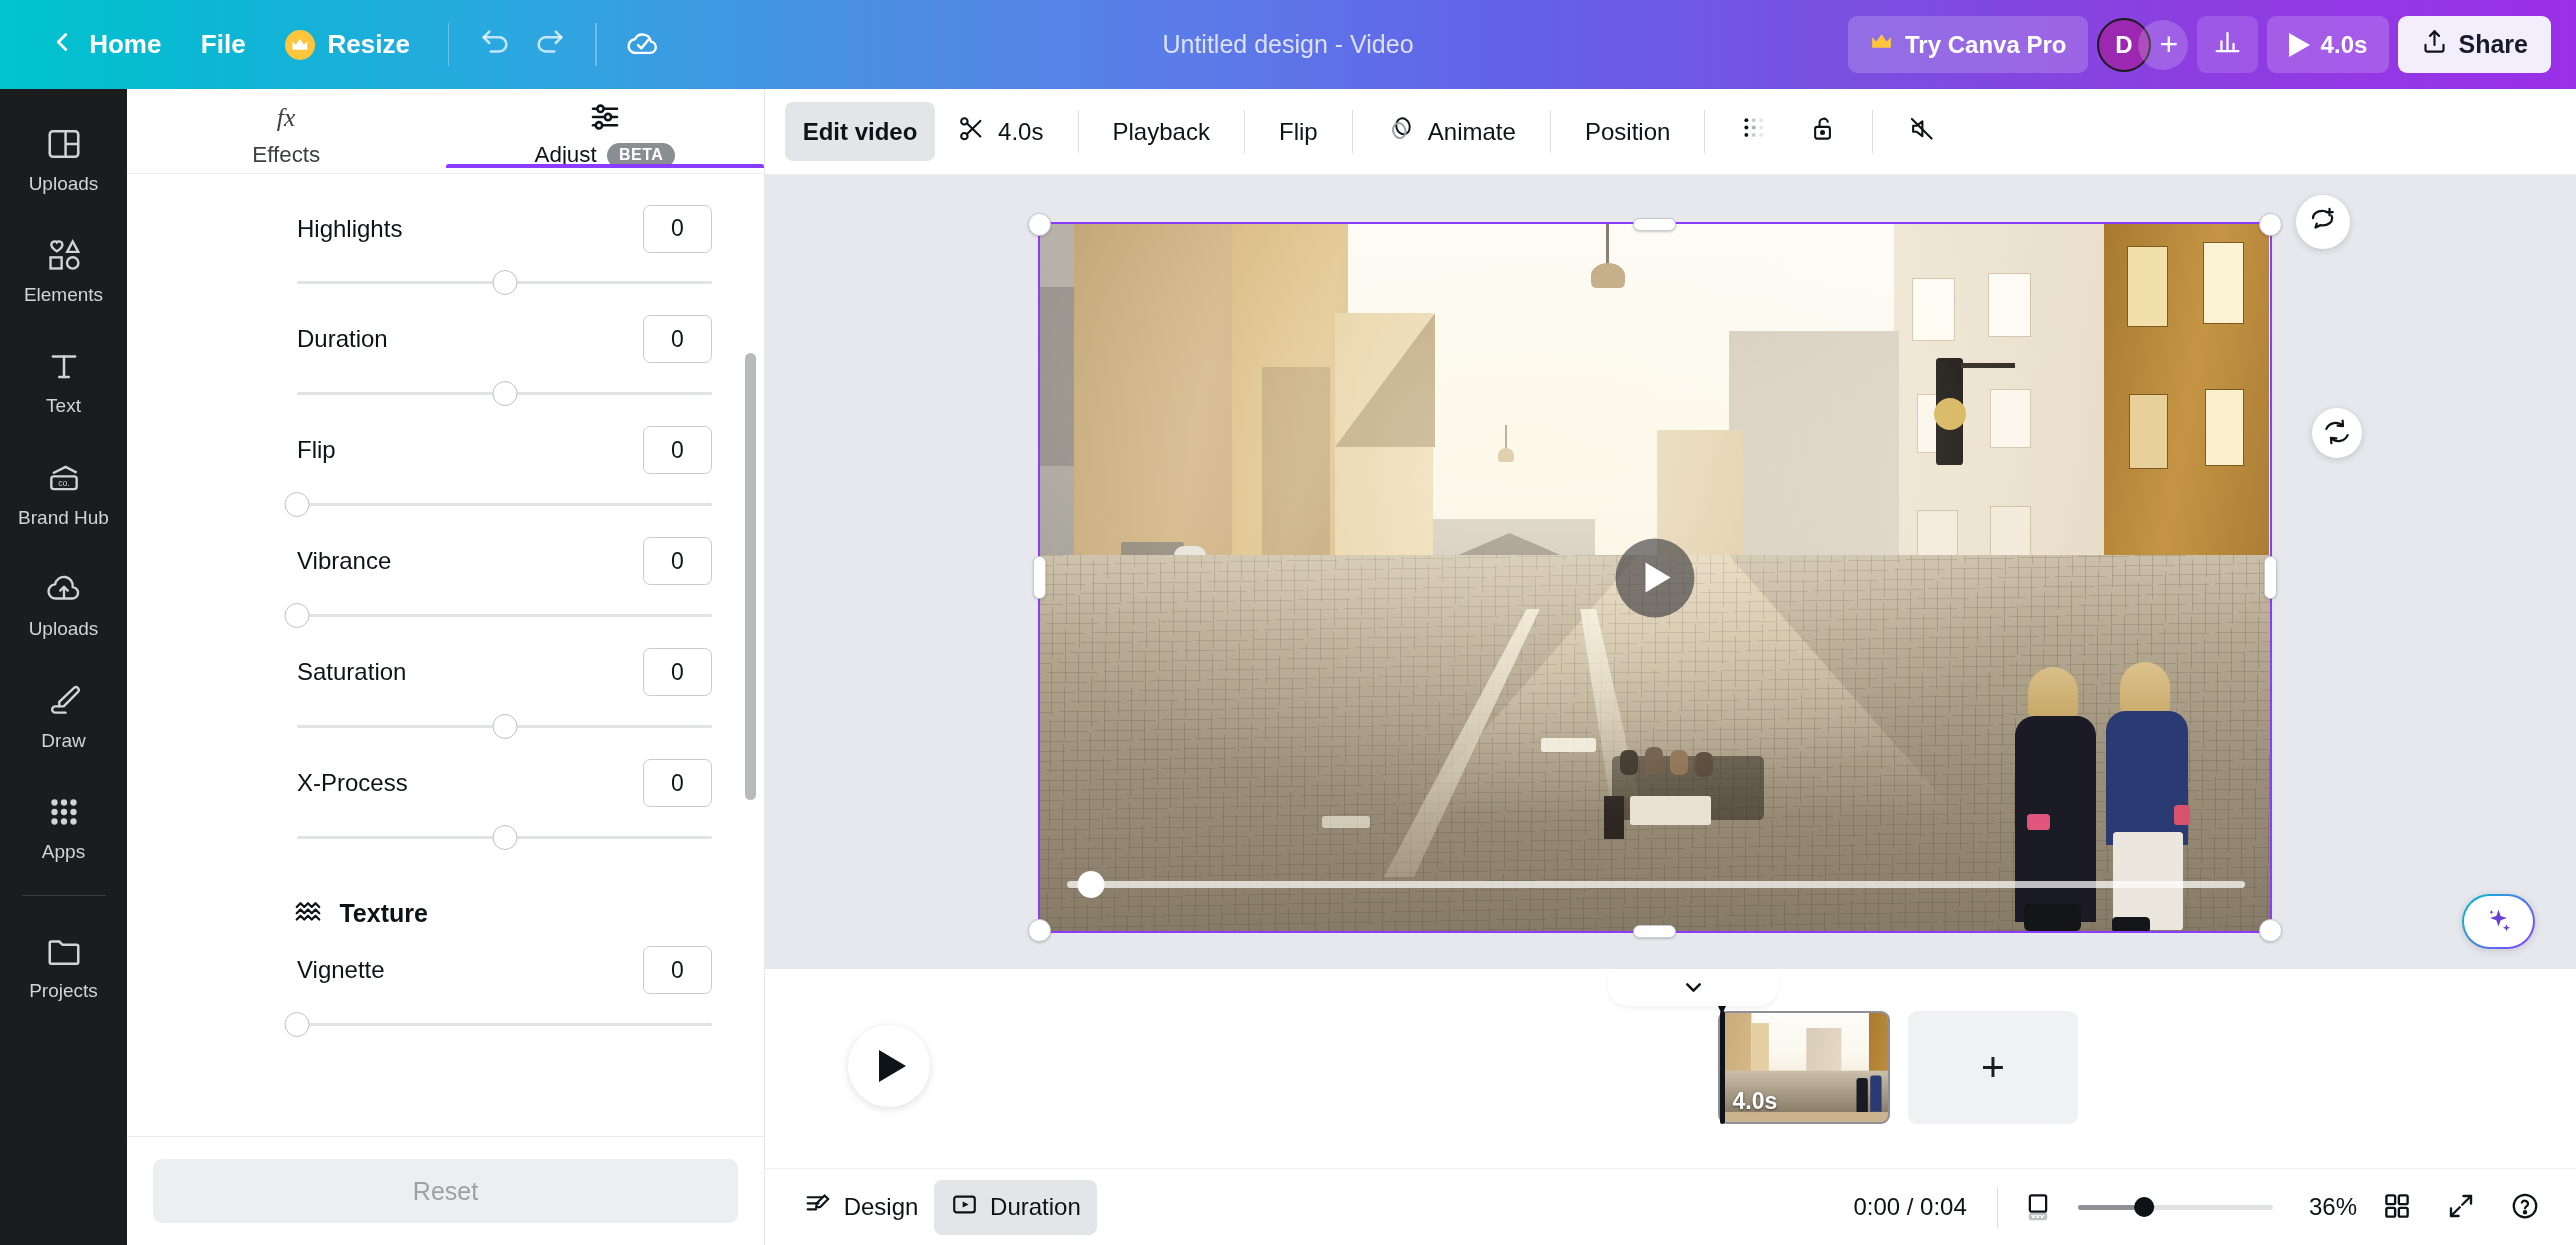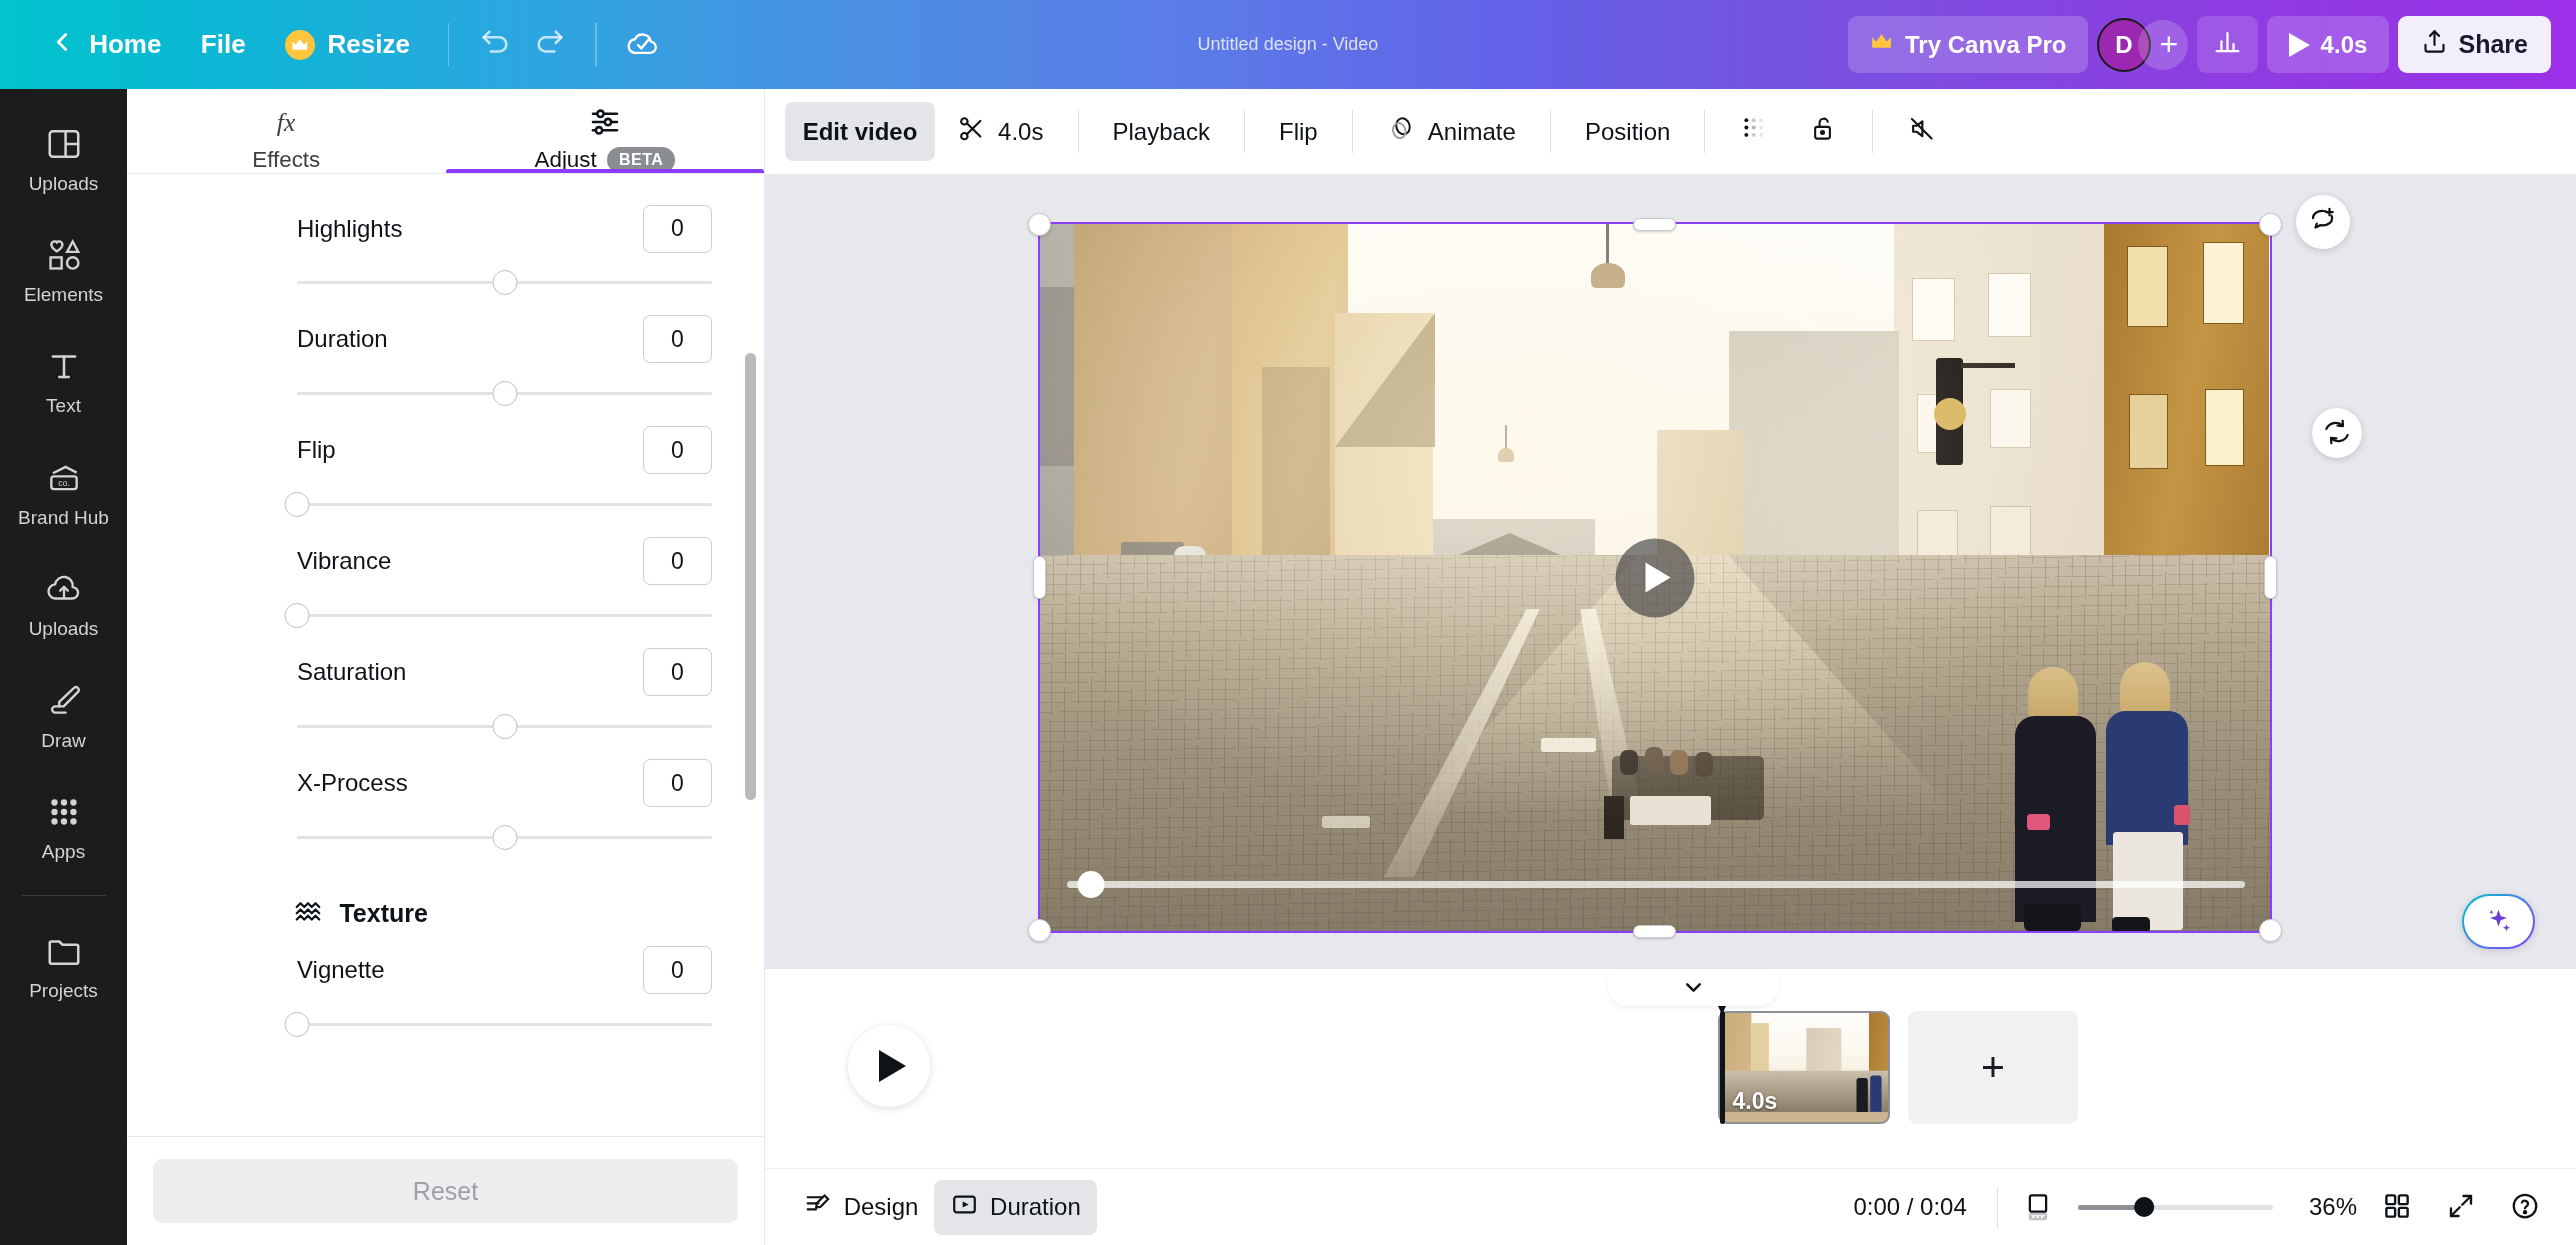--- a/index.html
+++ b/index.html
@@ -37,21 +37,21 @@
   .tb-divider { width: 1.8px; height: 43px; background: rgba(255,255,255,.30); margin: 0 18px; }
   .ico-btn {
     width: 55px; height: 55px; border-radius: 8px;
     display: flex; align-items: center; justify-content: center; cursor: pointer;
   }
   .ico-btn svg { width: 34px; height: 34px; }
 
   .tb-title {
     position: absolute; left: 0; right: 0; top: 0; height: 89px;
     display: flex; align-items: center; justify-content: center;
-    font-size: 18px; color: rgba(255,255,255,.78); font-weight: 400;
+    font-size: 25px; color: rgba(255,255,255,.78); font-weight: 400;
     pointer-events: none;
     border-radius: 18px;
   }
   .tb-right {
     margin-left: auto; display: flex; align-items: center; gap: 9px;
     padding-right: 25px; height: 100%;
   }
   .pill {
     display: flex; align-items: center; gap: 10.7px;
     height: 57px; padding: 0 21.5px; border-radius: 9px;
@@ -98,21 +98,21 @@
   .rail-label { font-size: 19px; color: #d2d3d5; font-weight: 400; }
   .rail-sep { width: 84px; height: 0.9px; background: #3a3b3e; margin: 3.6px 0 23px; }
 
   
   .panel {
     position: absolute; top: 89px; left: 127px; width: 638px; height: 1156px;
     background: #fff; border-right: 0.9px solid #e6e7e9;
     display: flex; flex-direction: column;
   }
   .panel-tabs {
-    height: 85px; display: flex; align-items: flex-end;
+    height: 85px; display: flex; align-items: center;
     border-bottom: 0.9px solid #ebebec; flex: none;
   }
   .ptab {
     flex: 1; display: flex; flex-direction: column; align-items: center;
     justify-content: center; gap: 4.5px; cursor: pointer; position: relative;
     padding-top: 5.4px;
   }
   .ptab svg { width: 36px; height: 36px; }
   .ptab-row { display: flex; align-items: center; gap: 10.7px; }
   .ptab-label { font-size: 22.4px; color: #3d3f43; }

